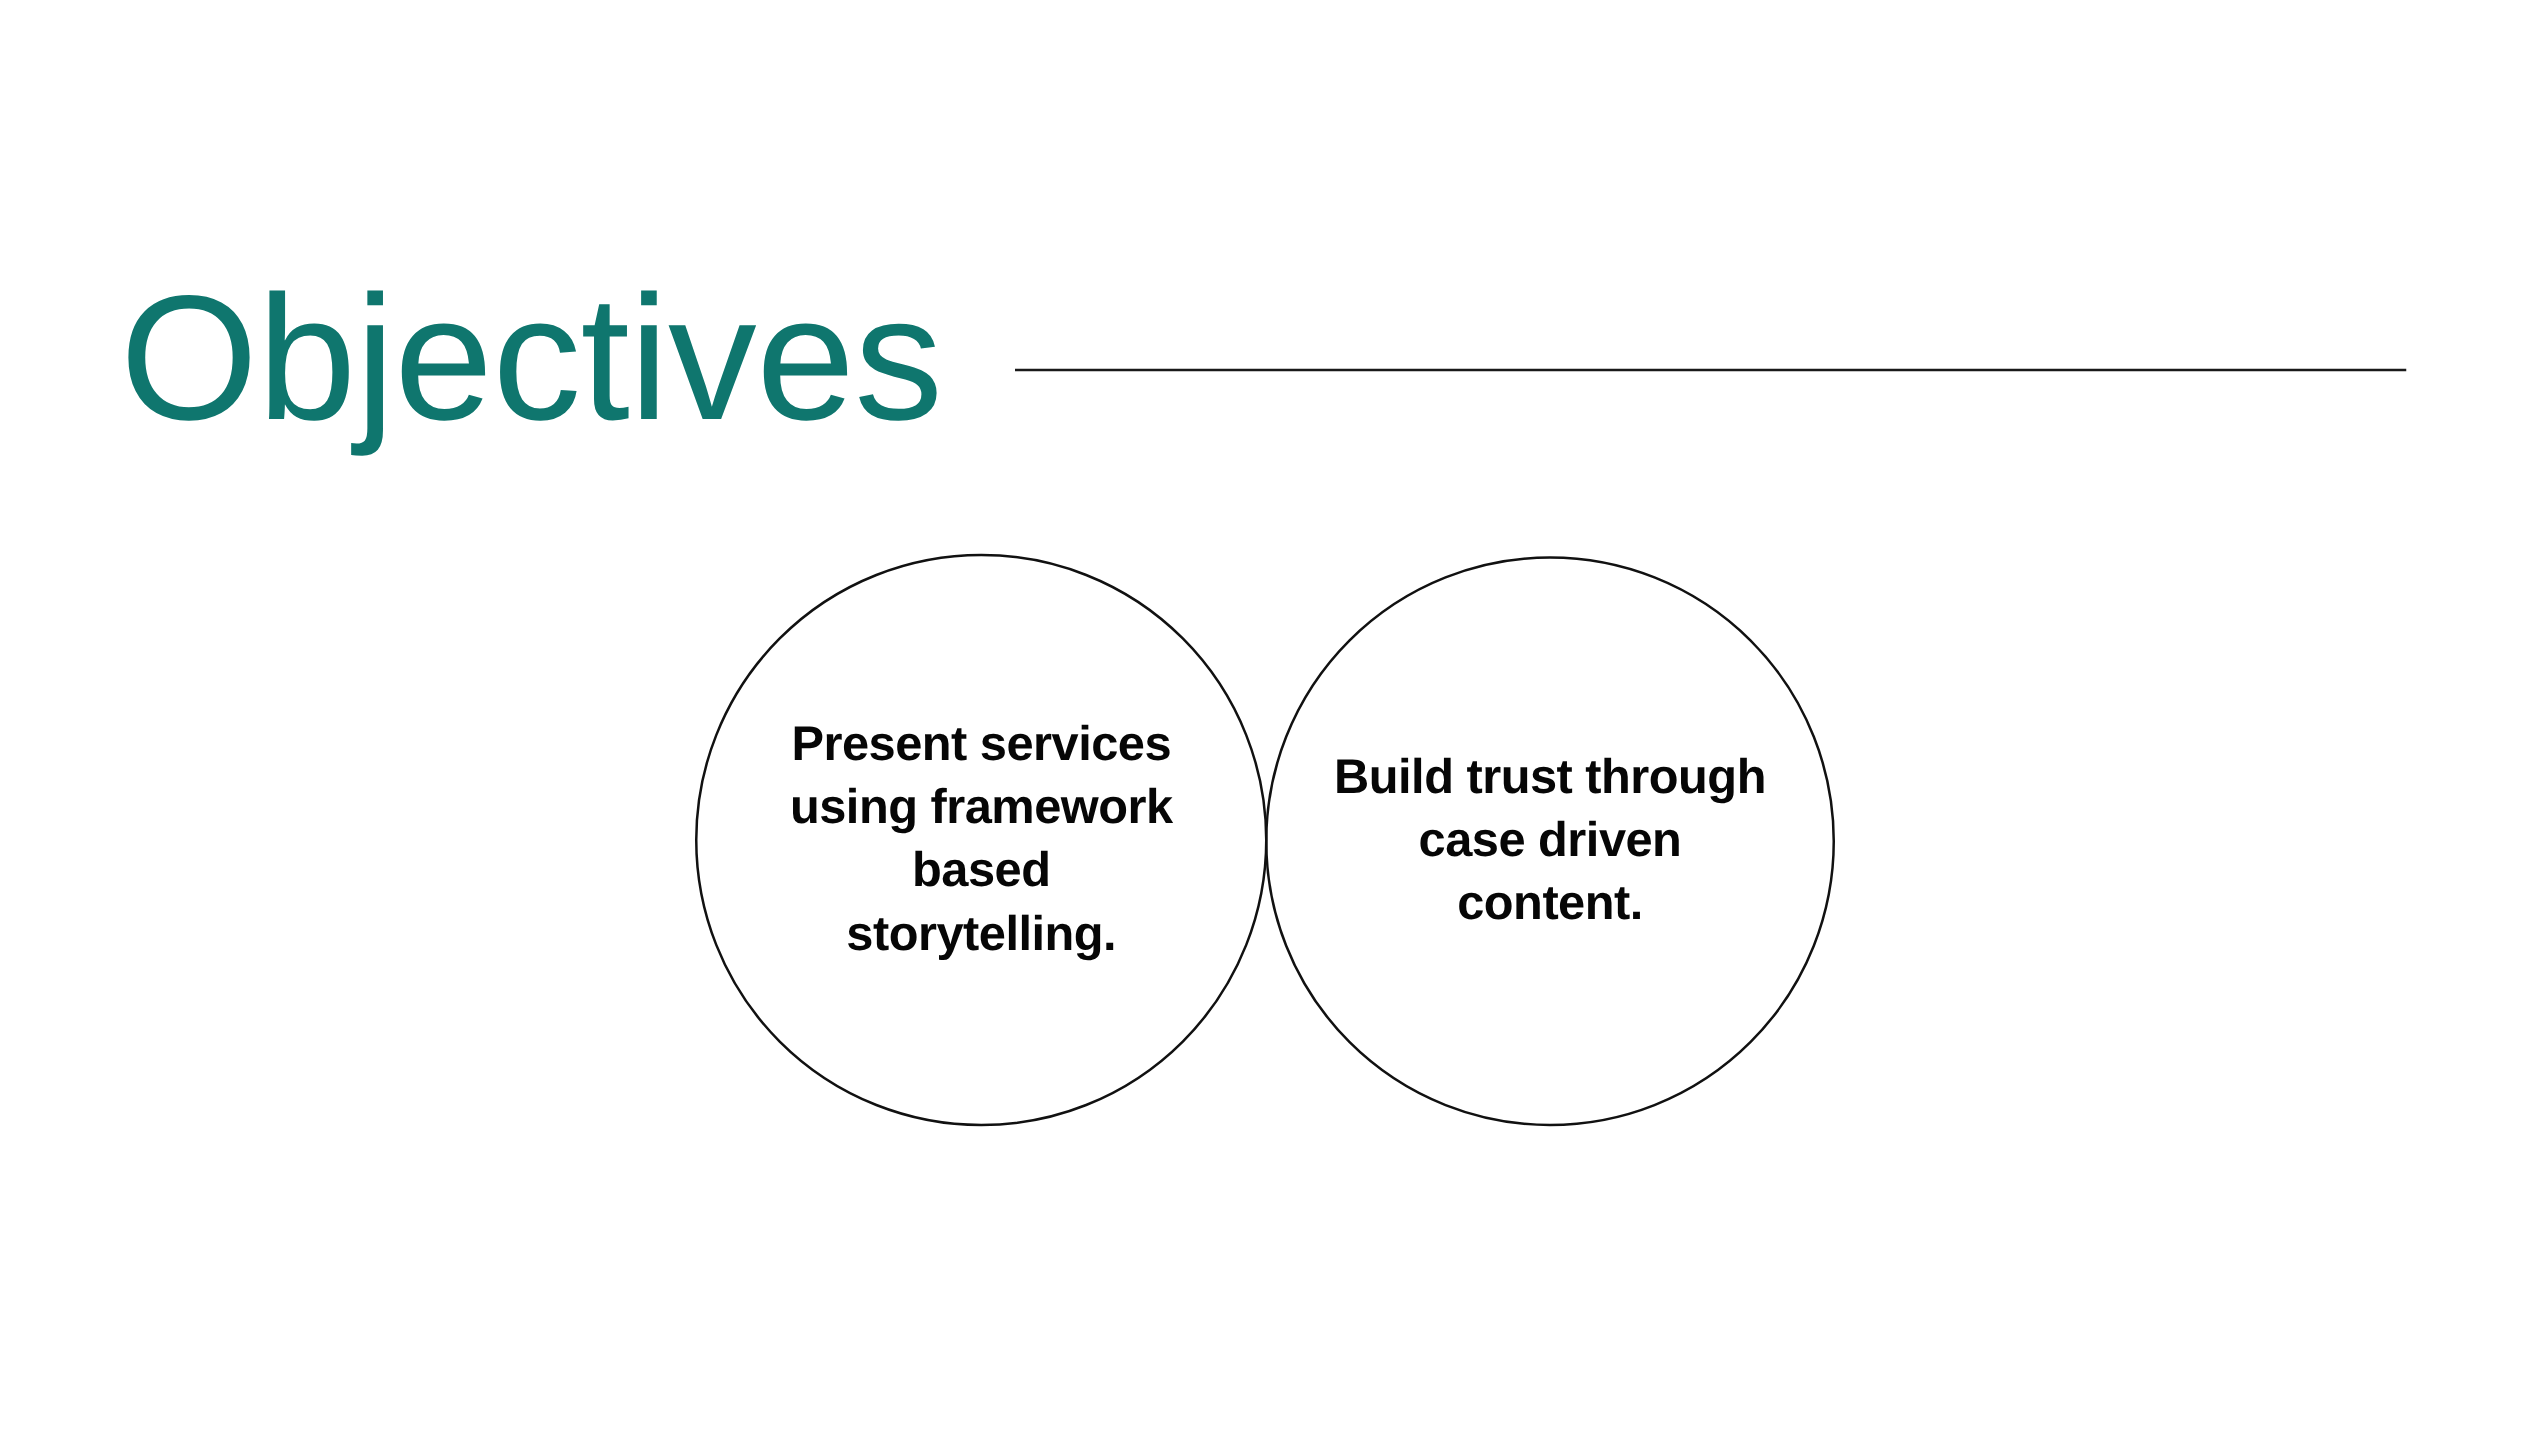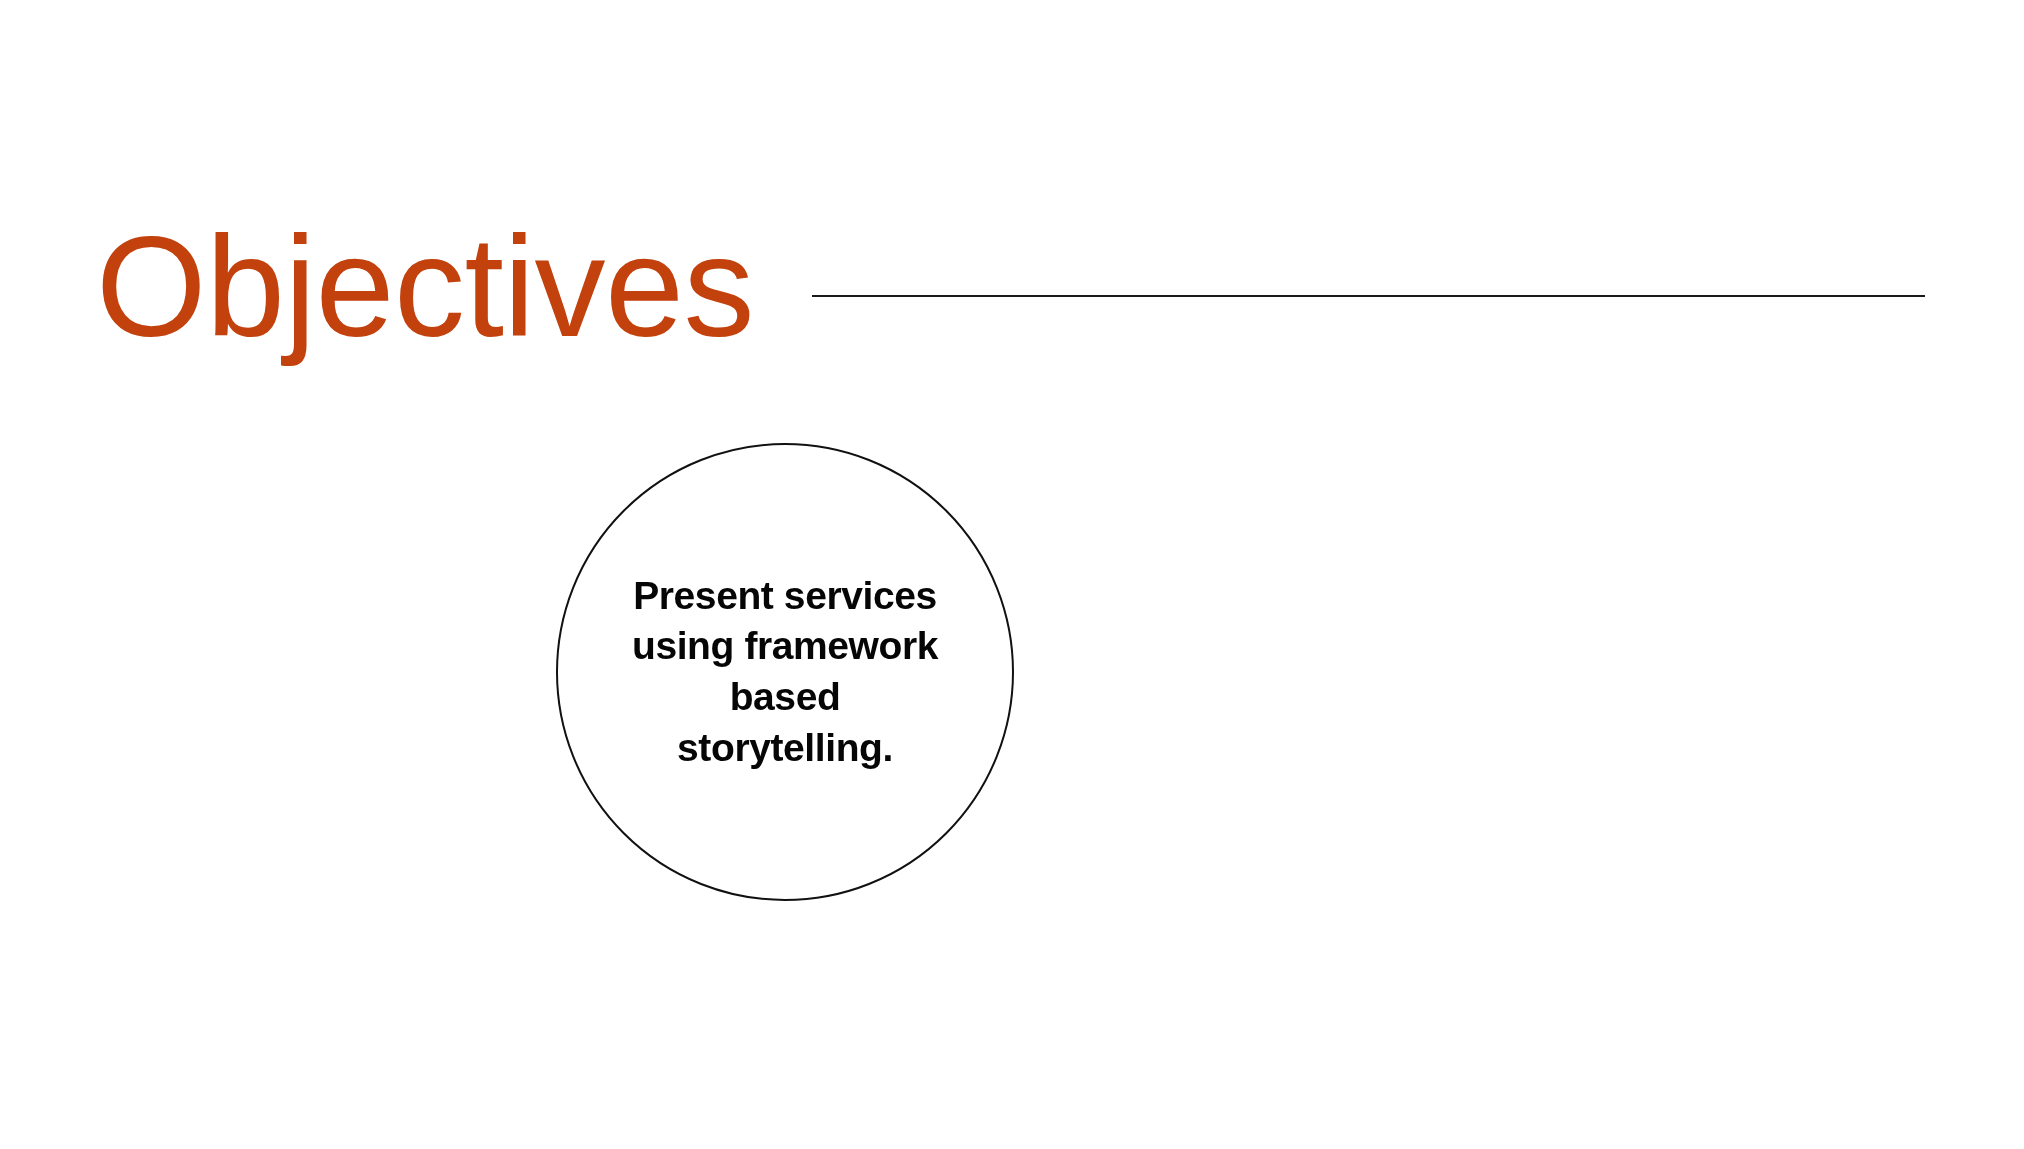--- a/index.html
+++ b/index.html
@@ -31,21 +31,21 @@
   }
 
   .page-title {
     position: absolute;
     left: 96px;
     top: 216px;
     font-size: 142px;
     font-weight: 300;
     line-height: 1;
     letter-spacing: -0.5px;
-    color: #c2410c;
+    color: #0f766e;
     white-space: nowrap;
   }
 
   .title-rule {
     position: absolute;
     left: 812px;
     top: 295px;
     width: 1113px;
     height: 0;
     border-top: 2px solid #1a1a1a;
@@ -128,17 +128,21 @@
 
   <div class="circle-row">
 
 
     <div class="objective-circle" id="circle-1">
       <span class="circle-text">Present services
 using framework
 based storytelling.</span>
     </div>
 
+    <div class="objective-circle" id="circle-2">
+      <span class="circle-text">Build trust through
+case driven content.</span>
+    </div>
 
 
   </div>
 
 </div>
 
 </body></html>

